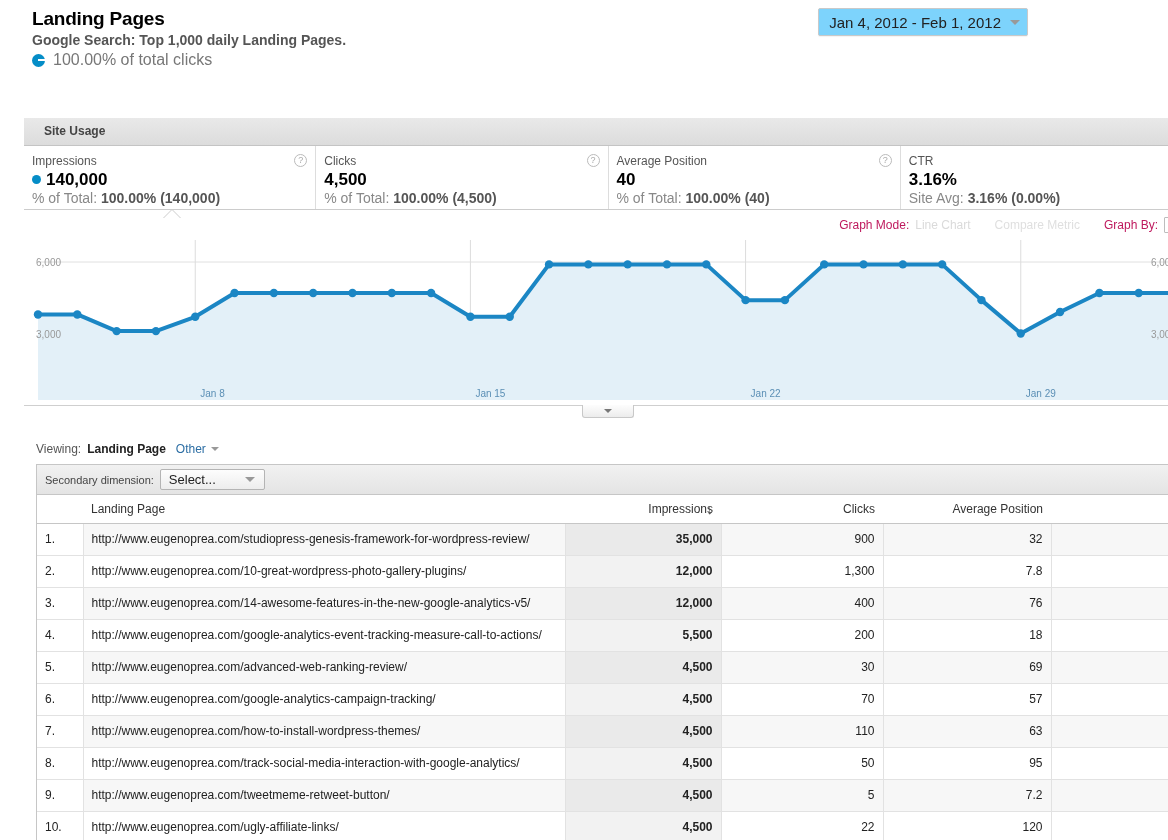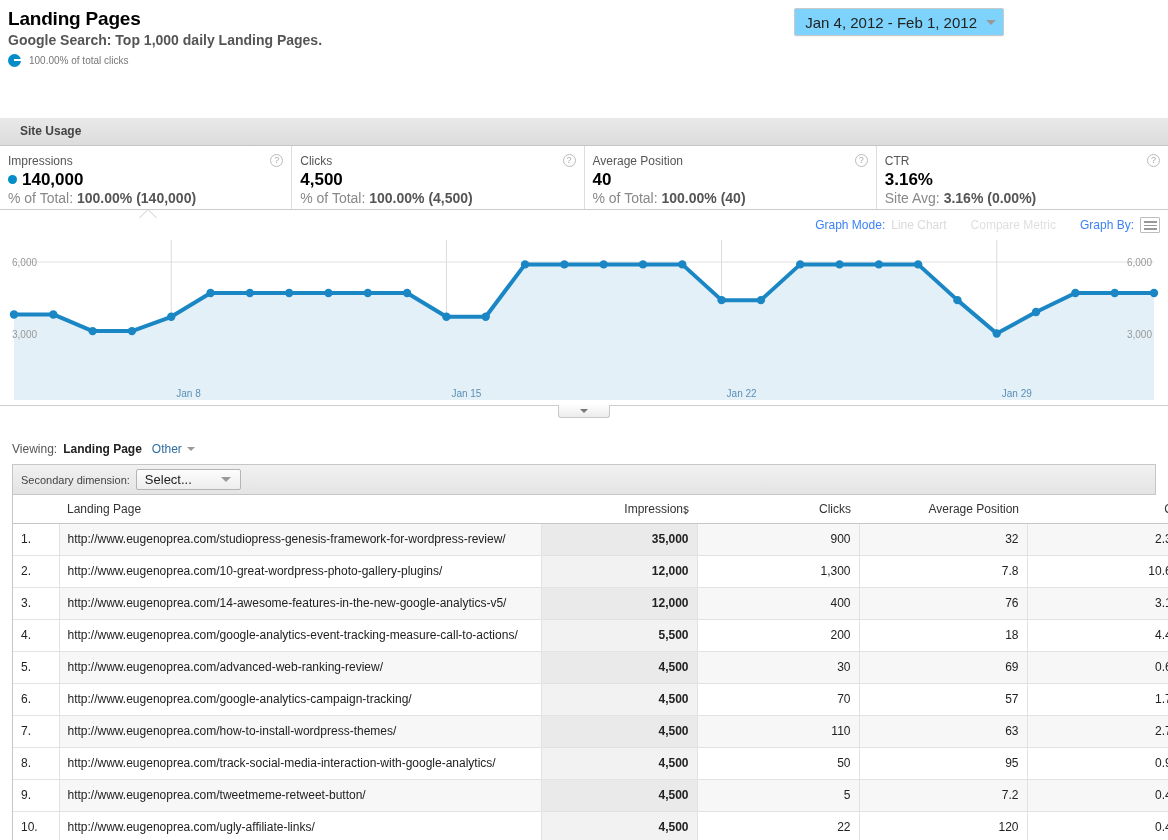--- a/index.html
+++ b/index.html
@@ -5,42 +5,42 @@
   * { box-sizing: border-box; }
   html, body {
     margin: 0; padding: 0;
     width: 1168px; height: 840px;
     background: #fff;
     font-family: "Liberation Sans", sans-serif;
     font-size: 12px;
     color: #222;
     overflow: hidden;
   }
-  .page { position: relative; width: 1012px; height: 840px; }
+  .page { position: relative; width: 1012px; height: 840px; margin-left: 24px; }
 
   
   .hdr { position: relative; padding: 8px 0 0 8px; }
   .hdr-title {
     font-size: 19px; font-weight: bold; color: #000;
     letter-spacing: -0.2px; line-height: 22px;
   }
   .hdr-sub {
     font-size: 14px; font-weight: bold; color: #555;
     line-height: 18px; margin-top: 1px;
   }
   .hdr-pct-row { display: flex; align-items: center; margin-top: 3px; height: 16px; }
   .pie-ico {
     width: 13px; height: 13px; border-radius: 50%;
     background: #058dc7; position: relative; margin-right: 8px;
   }
   .pie-ico::after {
     content: ""; position: absolute; left: 6px; top: 5.5px;
     width: 7px; height: 2px; background: #fff;
   }
-  .hdr-pct { font-size: 10px; color: #777; }
+  .hdr-pct { font-size: 16px; color: #777; }
 
   .daterange {
     position: absolute; right: 8px; top: 8px;
     display: flex; align-items: center;
     border: 1px solid #c9c9c9; border-radius: 2px;
     background: #7dd3fc; height: 28px; padding: 0 4px 0 10px;
     box-shadow: 0 1px 1px rgba(0,0,0,0.05);
   }
   .daterange-text { font-size: 15px; color: #222; white-space: nowrap; }
   .caret { width: 0; height: 0; border-left: 5px solid transparent;
@@ -117,21 +117,21 @@
 
   
   .graphbar {
     position: absolute; left: 0; top: 212px; width: 1168px; height: 28px;
   }
   .graphbar-inner {
     position: absolute; right: 8px; top: 5px;
     display: flex; align-items: center; gap: 0;
     color: #dcdcdc; font-size: 12px;
   }
-  .gb-label { color: #3b82f6; margin-right: 6px; }
+  .gb-label { color: #be185d; margin-right: 6px; }
   .gb-val { color: #dadada; margin-right: 24px; }
   .gb-plain { color: #dfdfdf; margin-right: 24px; }
   .gb-icon {
     width: 20px; height: 16px; border: 1px solid #bdbdbd;
     background: #fff; position: relative; border-radius: 1px;
   }
   .gb-icon i {
     position: absolute; left: 3px; height: 1.5px; width: 13px; background: #999;
   }
   .gb-icon i:nth-child(1) { top: 3px; }

